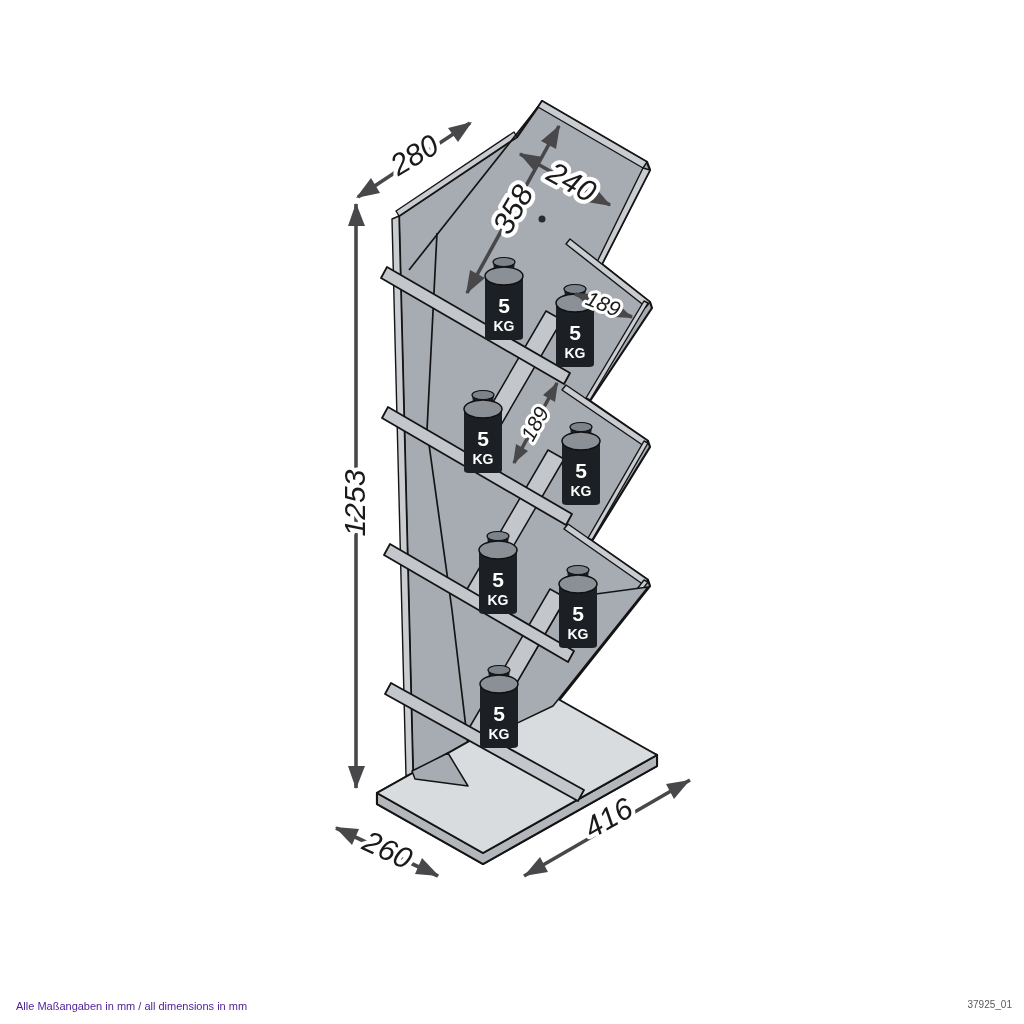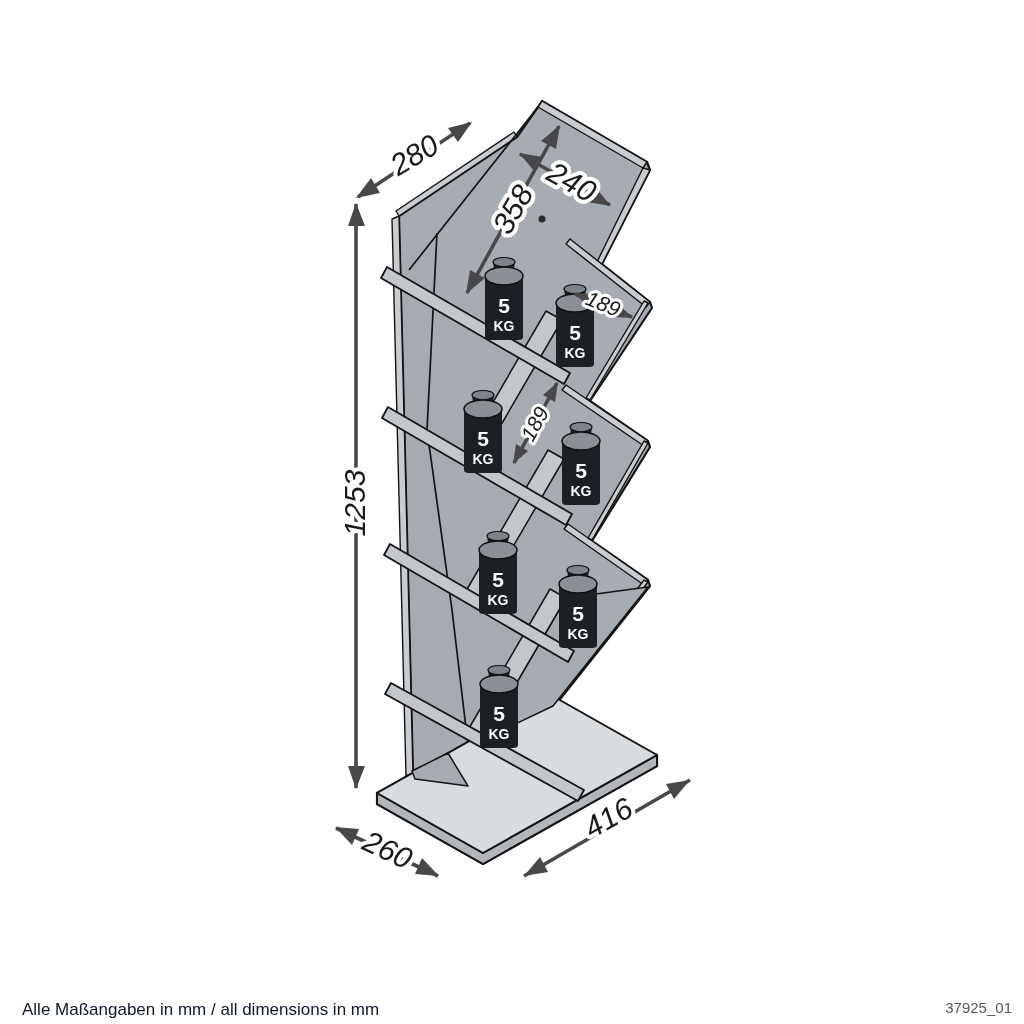--- a/index.html
+++ b/index.html
@@ -17,22 +17,22 @@
   .shaft{stroke:#48484b;stroke-width:3.6;fill:none;}
   .head{fill:#48484b;stroke:none;}
   .dim{font-family:"Liberation Sans",sans-serif;font-style:italic;font-size:30px;fill:#1a1a1a;
        text-anchor:middle;paint-order:stroke;stroke:#ffffff;stroke-width:8px;stroke-linejoin:round;}
   .dim-sm{font-size:21px;stroke-width:6px;}
   .wnum{font-family:"Liberation Sans",sans-serif;font-weight:bold;font-size:21px;fill:#ffffff;text-anchor:middle;}
   .wkg{font-family:"Liberation Sans",sans-serif;font-weight:bold;font-size:14px;fill:#ffffff;text-anchor:middle;}
   .wbody{fill:#1c1f23;}
   .wtop{fill:#8b9096;stroke:#111;stroke-width:1.5;}
   .wcap{fill:#7d838a;stroke:#111;stroke-width:1.2;}
-  .footer-note{position:absolute;left:22px;top:1000px;font-size:17px;color:#0f172a;}
-  .footer-code{position:absolute;right:12px;top:999px;font-size:15px;color:#57585a;}
+  .footer-note{position:absolute;left:16px;top:1000px;font-size:11px;color:#4c1d95;}
+  .footer-code{position:absolute;right:12px;top:999px;font-size:10px;color:#57585a;}
 </style>
 </head>
 <body>
 
 <div class="page">
   <svg width="1024" height="1024" viewBox="0 0 1024 1024">
 
     <g>
 
       <path class="face" d="M399,216 L517,137 L538,107 L542,101 L647,162 L650,170 L602,264 L650,302 L652,308

